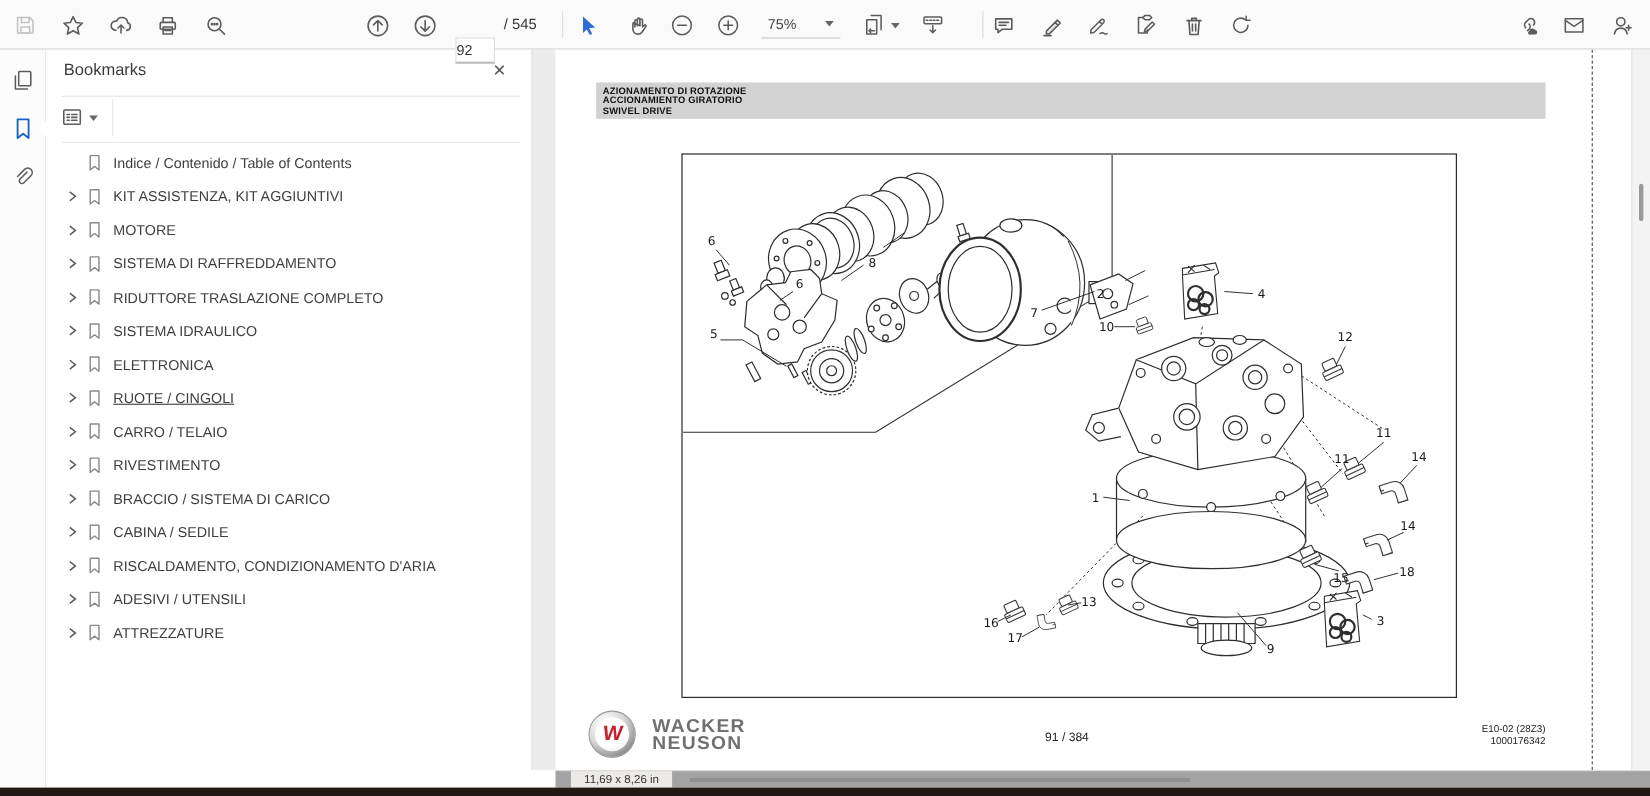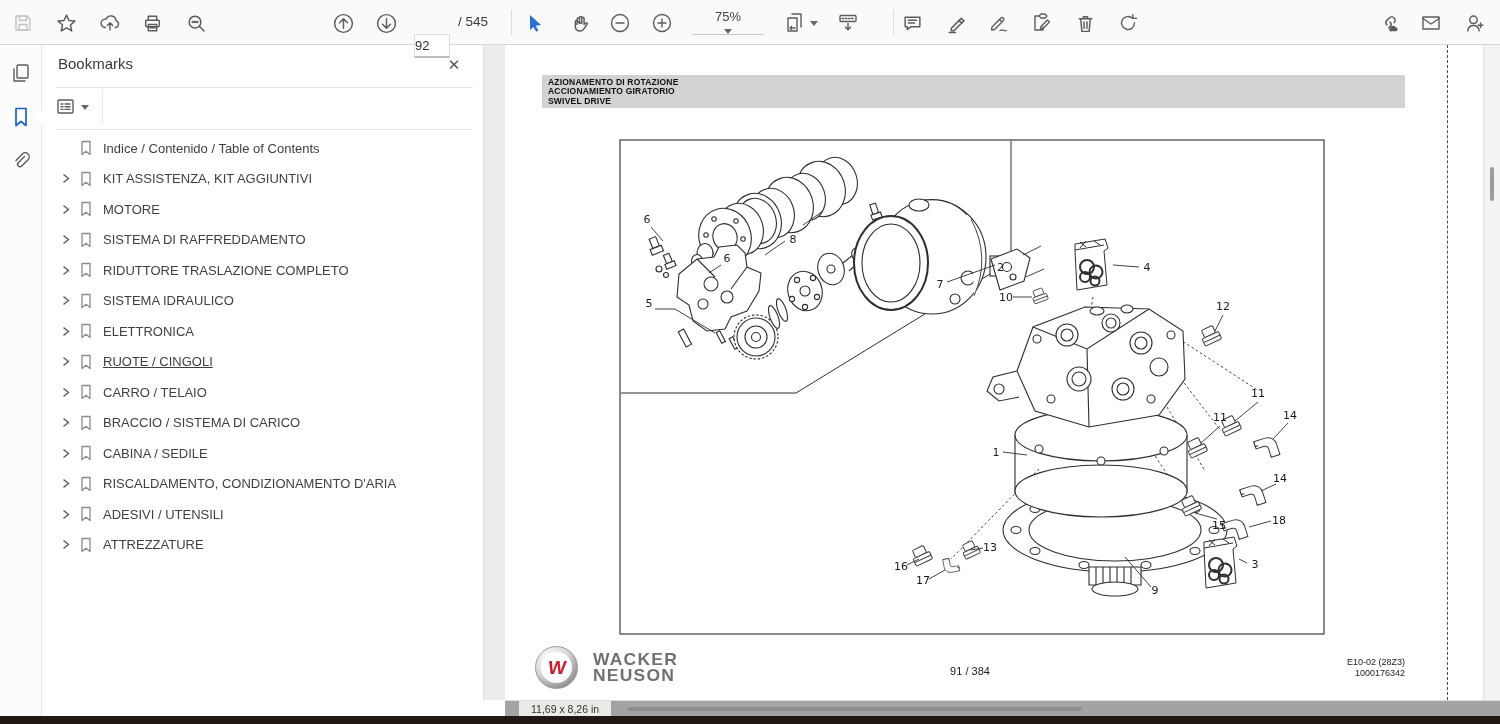--- a/index.html
+++ b/index.html
@@ -12,21 +12,21 @@
   .tbtn { position:absolute; top:8px; width:30px; height:30px; display:flex;
           align-items:center; justify-content:center; cursor:pointer; }
   .tbtn svg { display:block; }
   .tb-divider { position:absolute; top:10px; width:1px; height:25px; background:#dcdcdc; }
   #page-box { position:absolute; left:414px; top:10px; width:36px; height:24px;
               border:1px solid #dedede; border-bottom:2px solid #bdbdbd; background:#fff;
               font-size:13px; color:#333; font-family:"Liberation Sans",sans-serif;margin-top:24px; }
   #page-total { position:absolute; left:458px; top:14px; font-size:13.5px; color:#383838; }
   #zoom-ctl { position:absolute; left:692px; top:9px; width:72px; height:26px;
               border-bottom:1px solid #c9c9c9; display:flex; align-items:center;
-              justify-content:space-between; padding:0 6px; cursor:pointer;flex-direction:column; }
+              justify-content:space-between; padding:0 6px; cursor:pointer; }
   #zoom-ctl .zv { font-size:13px; color:#444; }
   .caret { width:0; height:0; border-left:4px solid transparent; border-right:4px solid transparent;
            border-top:5px solid #666; }
 
   
   #left-rail { position:absolute; left:0; top:45px; width:42px; bottom:8px; background:#fcfcfc;
                border-right:1px solid #e6e6e6; z-index:20; }
   .rail-btn { position:relative; width:42px; height:44px; display:flex; align-items:center;
               justify-content:center; cursor:pointer; }
   .rail-notch { position:absolute; right:-1px; top:14px; width:0; height:0;
@@ -405,20 +405,33 @@
           <svg width="8" height="11" viewBox="0 0 8 11" fill="none" stroke="#5c5c5c" stroke-width="1.4">
             <path d="M1.5 1.5l5 4-5 4"></path>
           </svg>
         </span>
       <span class="bm-ico">
           <svg width="14" height="16" viewBox="0 0 14 16" fill="none" stroke="#8b8b8b" stroke-width="1.3" stroke-linejoin="round">
             <path d="M3 1.5h8v13l-4-3.2-4 3.2z"></path>
           </svg>
         </span>
       <span class="bm-label">CARRO / TELAIO</span>
+    </div>
+    <div class="bm-row">
+      <span class="bm-chev">
+          <svg width="8" height="11" viewBox="0 0 8 11" fill="none" stroke="#5c5c5c" stroke-width="1.4">
+            <path d="M1.5 1.5l5 4-5 4"></path>
+          </svg>
+        </span>
+      <span class="bm-ico">
+          <svg width="14" height="16" viewBox="0 0 14 16" fill="none" stroke="#8b8b8b" stroke-width="1.3" stroke-linejoin="round">
+            <path d="M3 1.5h8v13l-4-3.2-4 3.2z"></path>
+          </svg>
+        </span>
+      <span class="bm-label">RIVESTIMENTO</span>
     </div>
     <div class="bm-row">
       <span class="bm-chev">
           <svg width="8" height="11" viewBox="0 0 8 11" fill="none" stroke="#5c5c5c" stroke-width="1.4">
             <path d="M1.5 1.5l5 4-5 4"></path>
           </svg>
         </span>
       <span class="bm-ico">
           <svg width="14" height="16" viewBox="0 0 14 16" fill="none" stroke="#8b8b8b" stroke-width="1.3" stroke-linejoin="round">
             <path d="M3 1.5h8v13l-4-3.2-4 3.2z"></path>

